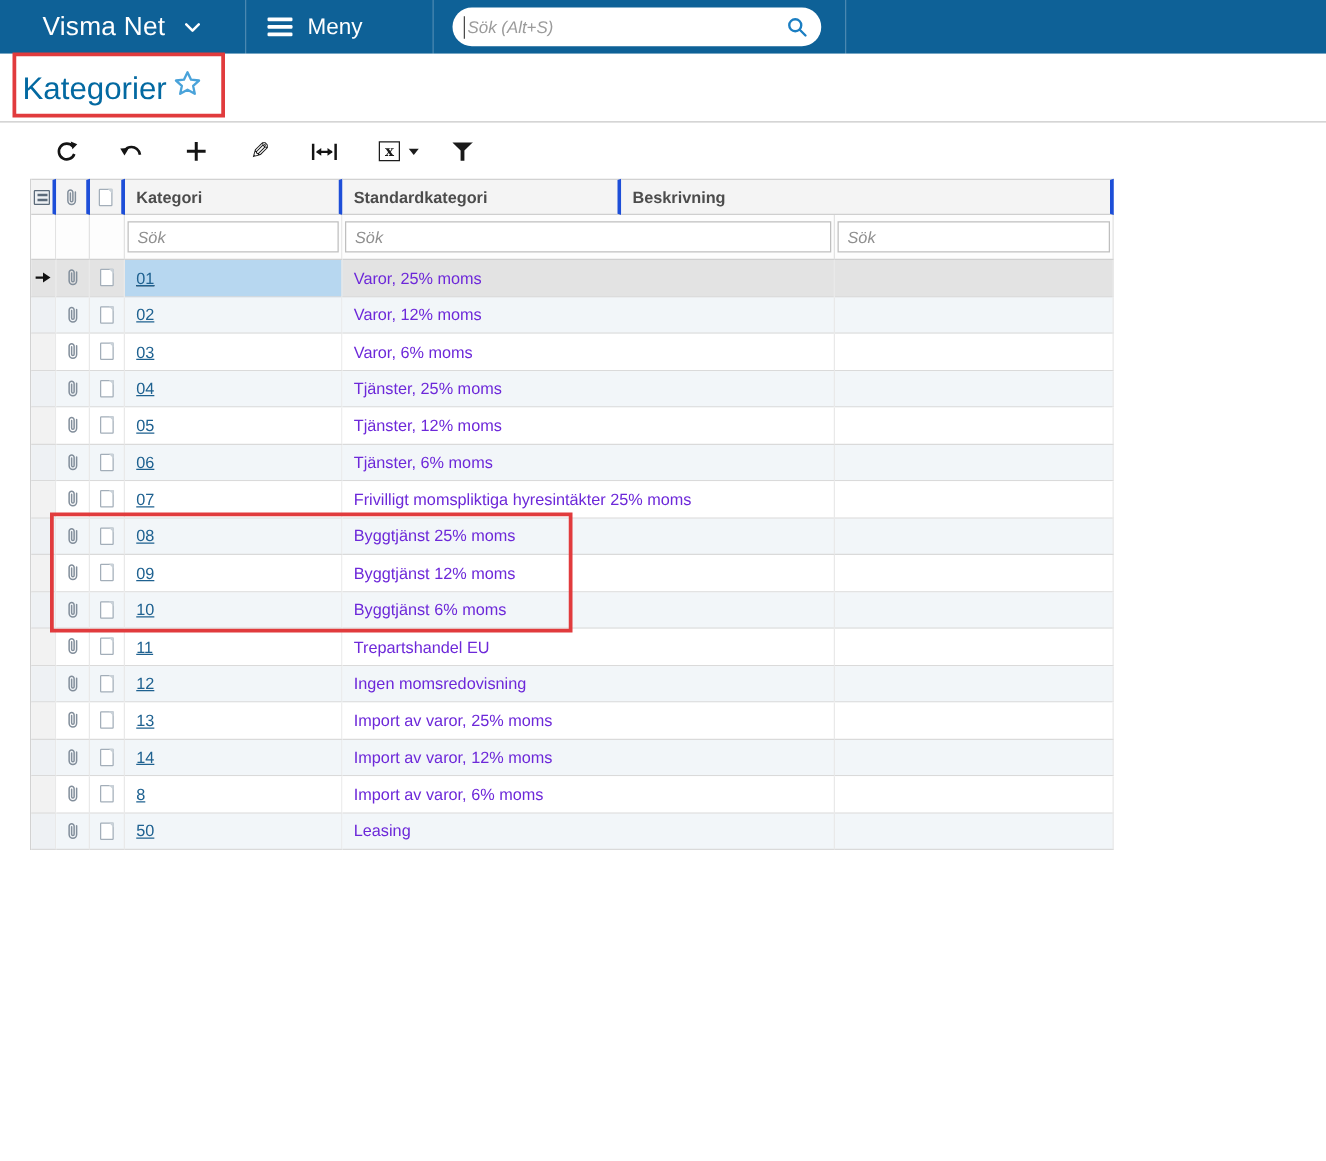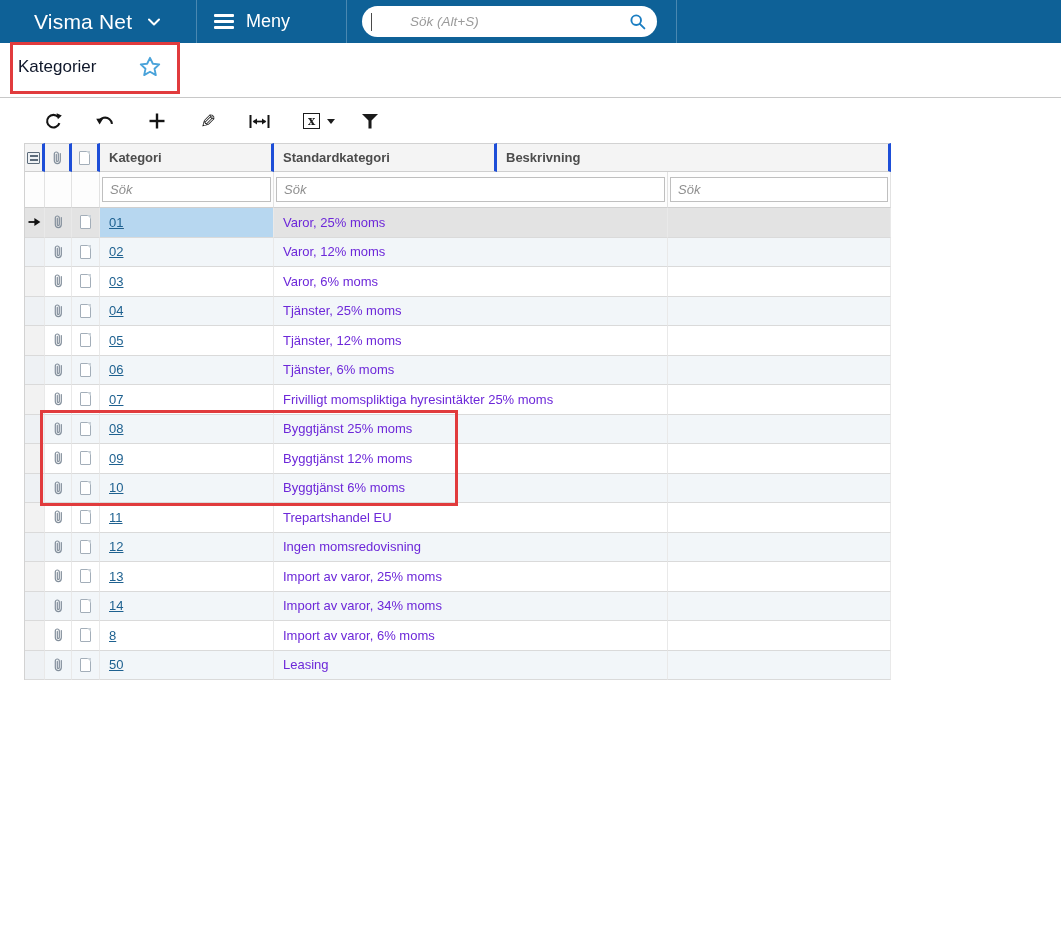--- a/index.html
+++ b/index.html
@@ -14,29 +14,29 @@
   .brand-chevron { position: absolute; left: 148px; top: 18px; }
   .menu-block { position: absolute; left: 214px; top: 0; height: 43px; display: flex; align-items: center; gap: 12px; cursor: pointer; }
   .hamburger { width: 20px; display: flex; flex-direction: column; gap: 3.5px; }
   .hamburger span { display: block; height: 2.6px; background: #fff; border-radius: 1px; }
   .menu-label { color: #fff; font-size: 18px; }
   .search-pill { position: absolute; left: 362px; top: 6px; width: 295px; height: 31px;
     background: #fff; border-radius: 16px; display: flex; align-items: center; }
   .search-caret { width: 1px; height: 18px; background: #4a4a4a; margin-left: 9px; }
   .search-input { flex: 1; border: none; outline: none; background: transparent;
     font-family: "Liberation Sans", sans-serif; font-size: 13.5px; font-style: italic;
-    color: #555; padding: 0 4px 0 2px; margin-left: 36px; }
+    color: #555; padding: 0 4px 0 2px; }
   .search-input::placeholder { color: #9b9b9b; font-style: italic; }
   .search-btn { width: 30px; height: 31px; display: flex; align-items: center; justify-content: center;
     background: transparent; border: none; cursor: pointer; margin-right: 4px; }
 
   
   .title-section { position: absolute; left: 0; top: 43px; width: 1061px; height: 55px;
     background: #fff; border-bottom: 1px solid #c8c8c8; }
-  .page-title { position: absolute; left: 18px; top: 14px; font-size: 17px; color: #0f172a; }
+  .page-title { position: absolute; left: 18px; top: 14px; font-size: 25px; color: #0369a1; }
   .fav-star { position: absolute; left: 139px; top: 13px; cursor: pointer; }
 
   
   .toolbar { position: absolute; left: 0; top: 99px; width: 1061px; height: 44px; background: #fff; }
   .tbtn { position: absolute; top: 4px; width: 36px; height: 36px; display: flex;
     align-items: center; justify-content: center; cursor: pointer; background: transparent; border: none; }
   .excel-btn { width: 50px; }
   .excel-box { width: 17px; height: 16px; border: 1.6px solid #1c1c1c; display: flex;
     align-items: center; justify-content: center; font-family: "DejaVu Serif", serif;
     font-weight: bold; font-size: 12px; color: #1c1c1c; line-height: 1; }
@@ -516,21 +516,21 @@
         <path d="M9.3 3.6 v7 a3 3 0 0 1 -6 0 V4 a2 2 0 0 1 4 0 v6.4 a1 1 0 0 1 -2 0 V4.4" fill="none" stroke="#828e9b" stroke-width="1.2" stroke-linecap="round"></path>
       </svg>
     </div>
     <div class="cell c2">
       <span class="docicon"></span>
     </div>
     <div class="cell c3">
       <a class="catlink">14</a>
     </div>
     <div class="cell c4">
-      <span class="desc">Import av varor, 34% moms</span>
+      <span class="desc">Import av varor, 12% moms</span>
     </div>
     <div class="cell c5">
       <span class="desc"></span>
     </div>
   </div>
       <div class="trow">
     <div class="cell c0">
       
     </div>
     <div class="cell c1">

